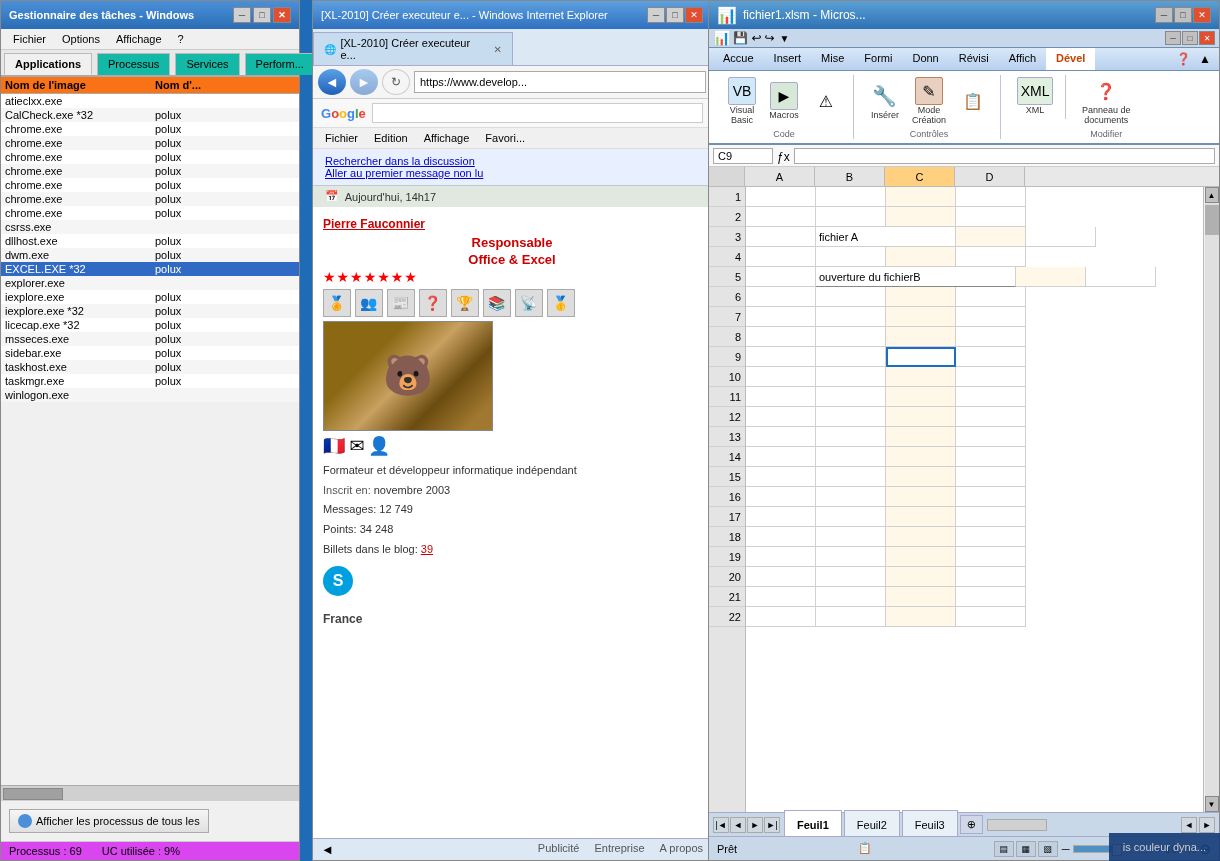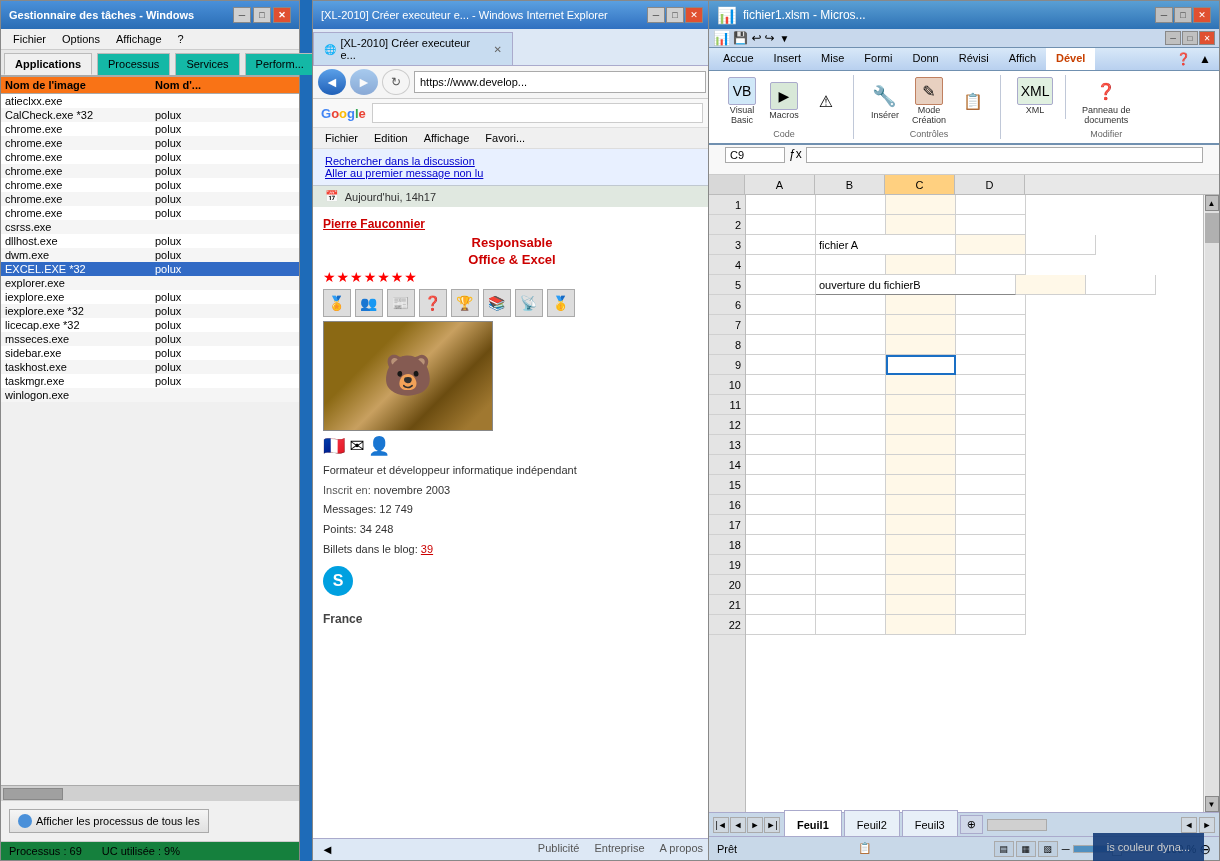--- a/index.html
+++ b/index.html
@@ -145,21 +145,21 @@
     }
     .show-all-icon {
       width: 14px;
       height: 14px;
       background: #4a90d9;
       border-radius: 50%;
       display: inline-block;
     }
 
     .statusbar {
-      background: #15803d;
+      background: #d946ef;
       border-top: 1px solid #ccc;
       padding: 3px 8px;
       font-size: 11px;
       display: flex;
       gap: 20px;
     }
 
     
     .browser-window {
       position: absolute;
@@ -485,23 +485,23 @@
       font-size: 9px;
       color: #666;
       margin-top: 2px;
       text-align: center;
     }
 
     .excel-formula-bar {
       background: #f8f8f8;
       border-bottom: 1px solid #ccc;
       display: flex;
-      align-items: flex-start;
-      padding: 2px 16px;
-      height: 30px;
+      align-items: flex-end;
+      padding: 2px 4px;
+      height: 22px;
     }
     .cell-ref-box {
       width: 60px;
       border: 1px solid #aaa;
       padding: 1px 4px;
       font-size: 11px;
       margin-right: 4px;
     }
     .formula-input {
       flex: 1;
@@ -654,21 +654,21 @@
     .zoom-controls {
       display: flex;
       align-items: center;
       gap: 3px;
     }
 
     
     .bottom-overlay {
       position: absolute;
       bottom: 0;
-      right: 16px;
+      right: 0;
       background: rgba(20,60,120,0.9);
       color: #ccc;
       font-size: 11px;
       padding: 8px 14px;
       z-index: 200;
     }
   </style>
 </head>
 <body>
 

